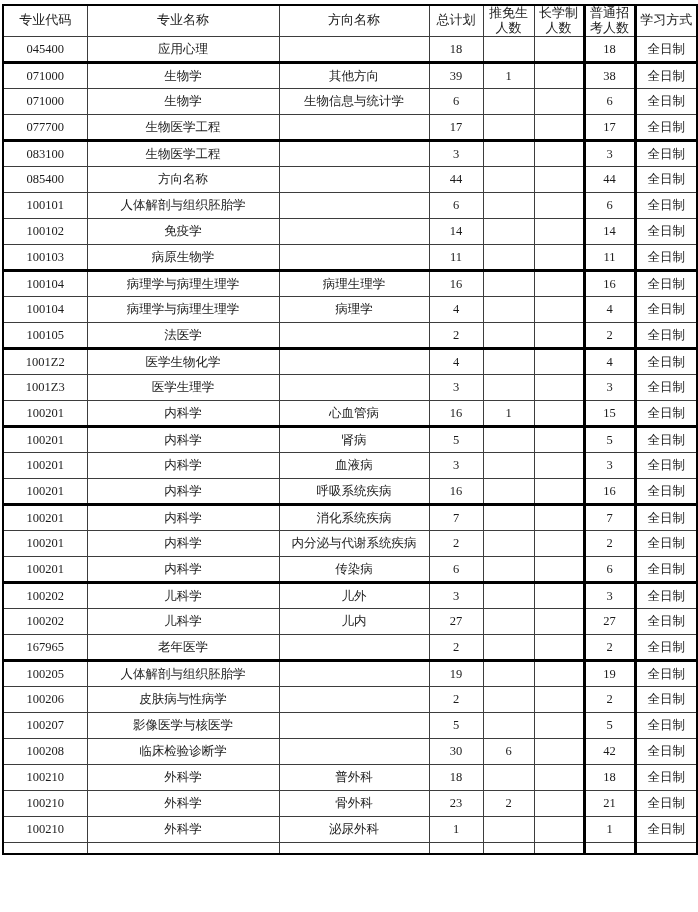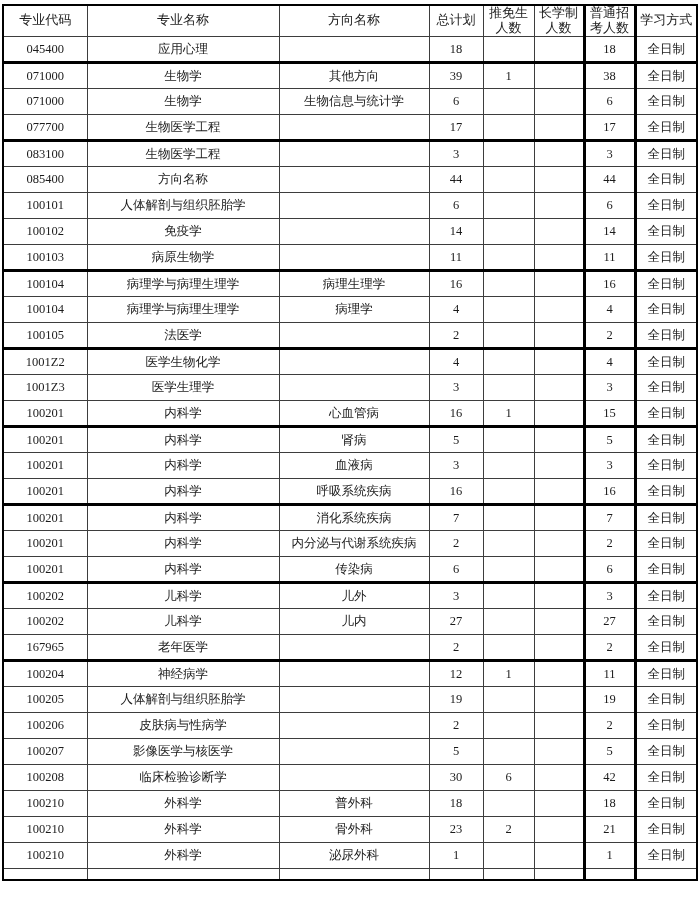--- a/index.html
+++ b/index.html
@@ -316,30 +316,20 @@
         <td>167965</td>
         <td>老年医学</td>
         <td></td>
         <td>2</td>
         <td></td>
         <td></td>
         <td>2</td>
         <td>全日制</td>
       </tr>
       <tr>
-        <td>100204</td>
-        <td>神经病学</td>
-        <td></td>
-        <td>12</td>
-        <td>1</td>
-        <td></td>
-        <td>11</td>
-        <td>全日制</td>
-      </tr>
-      <tr>
         <td>100205</td>
         <td>人体解剖与组织胚胎学</td>
         <td></td>
         <td>19</td>
         <td></td>
         <td></td>
         <td>19</td>
         <td>全日制</td>
       </tr>
       <tr>

